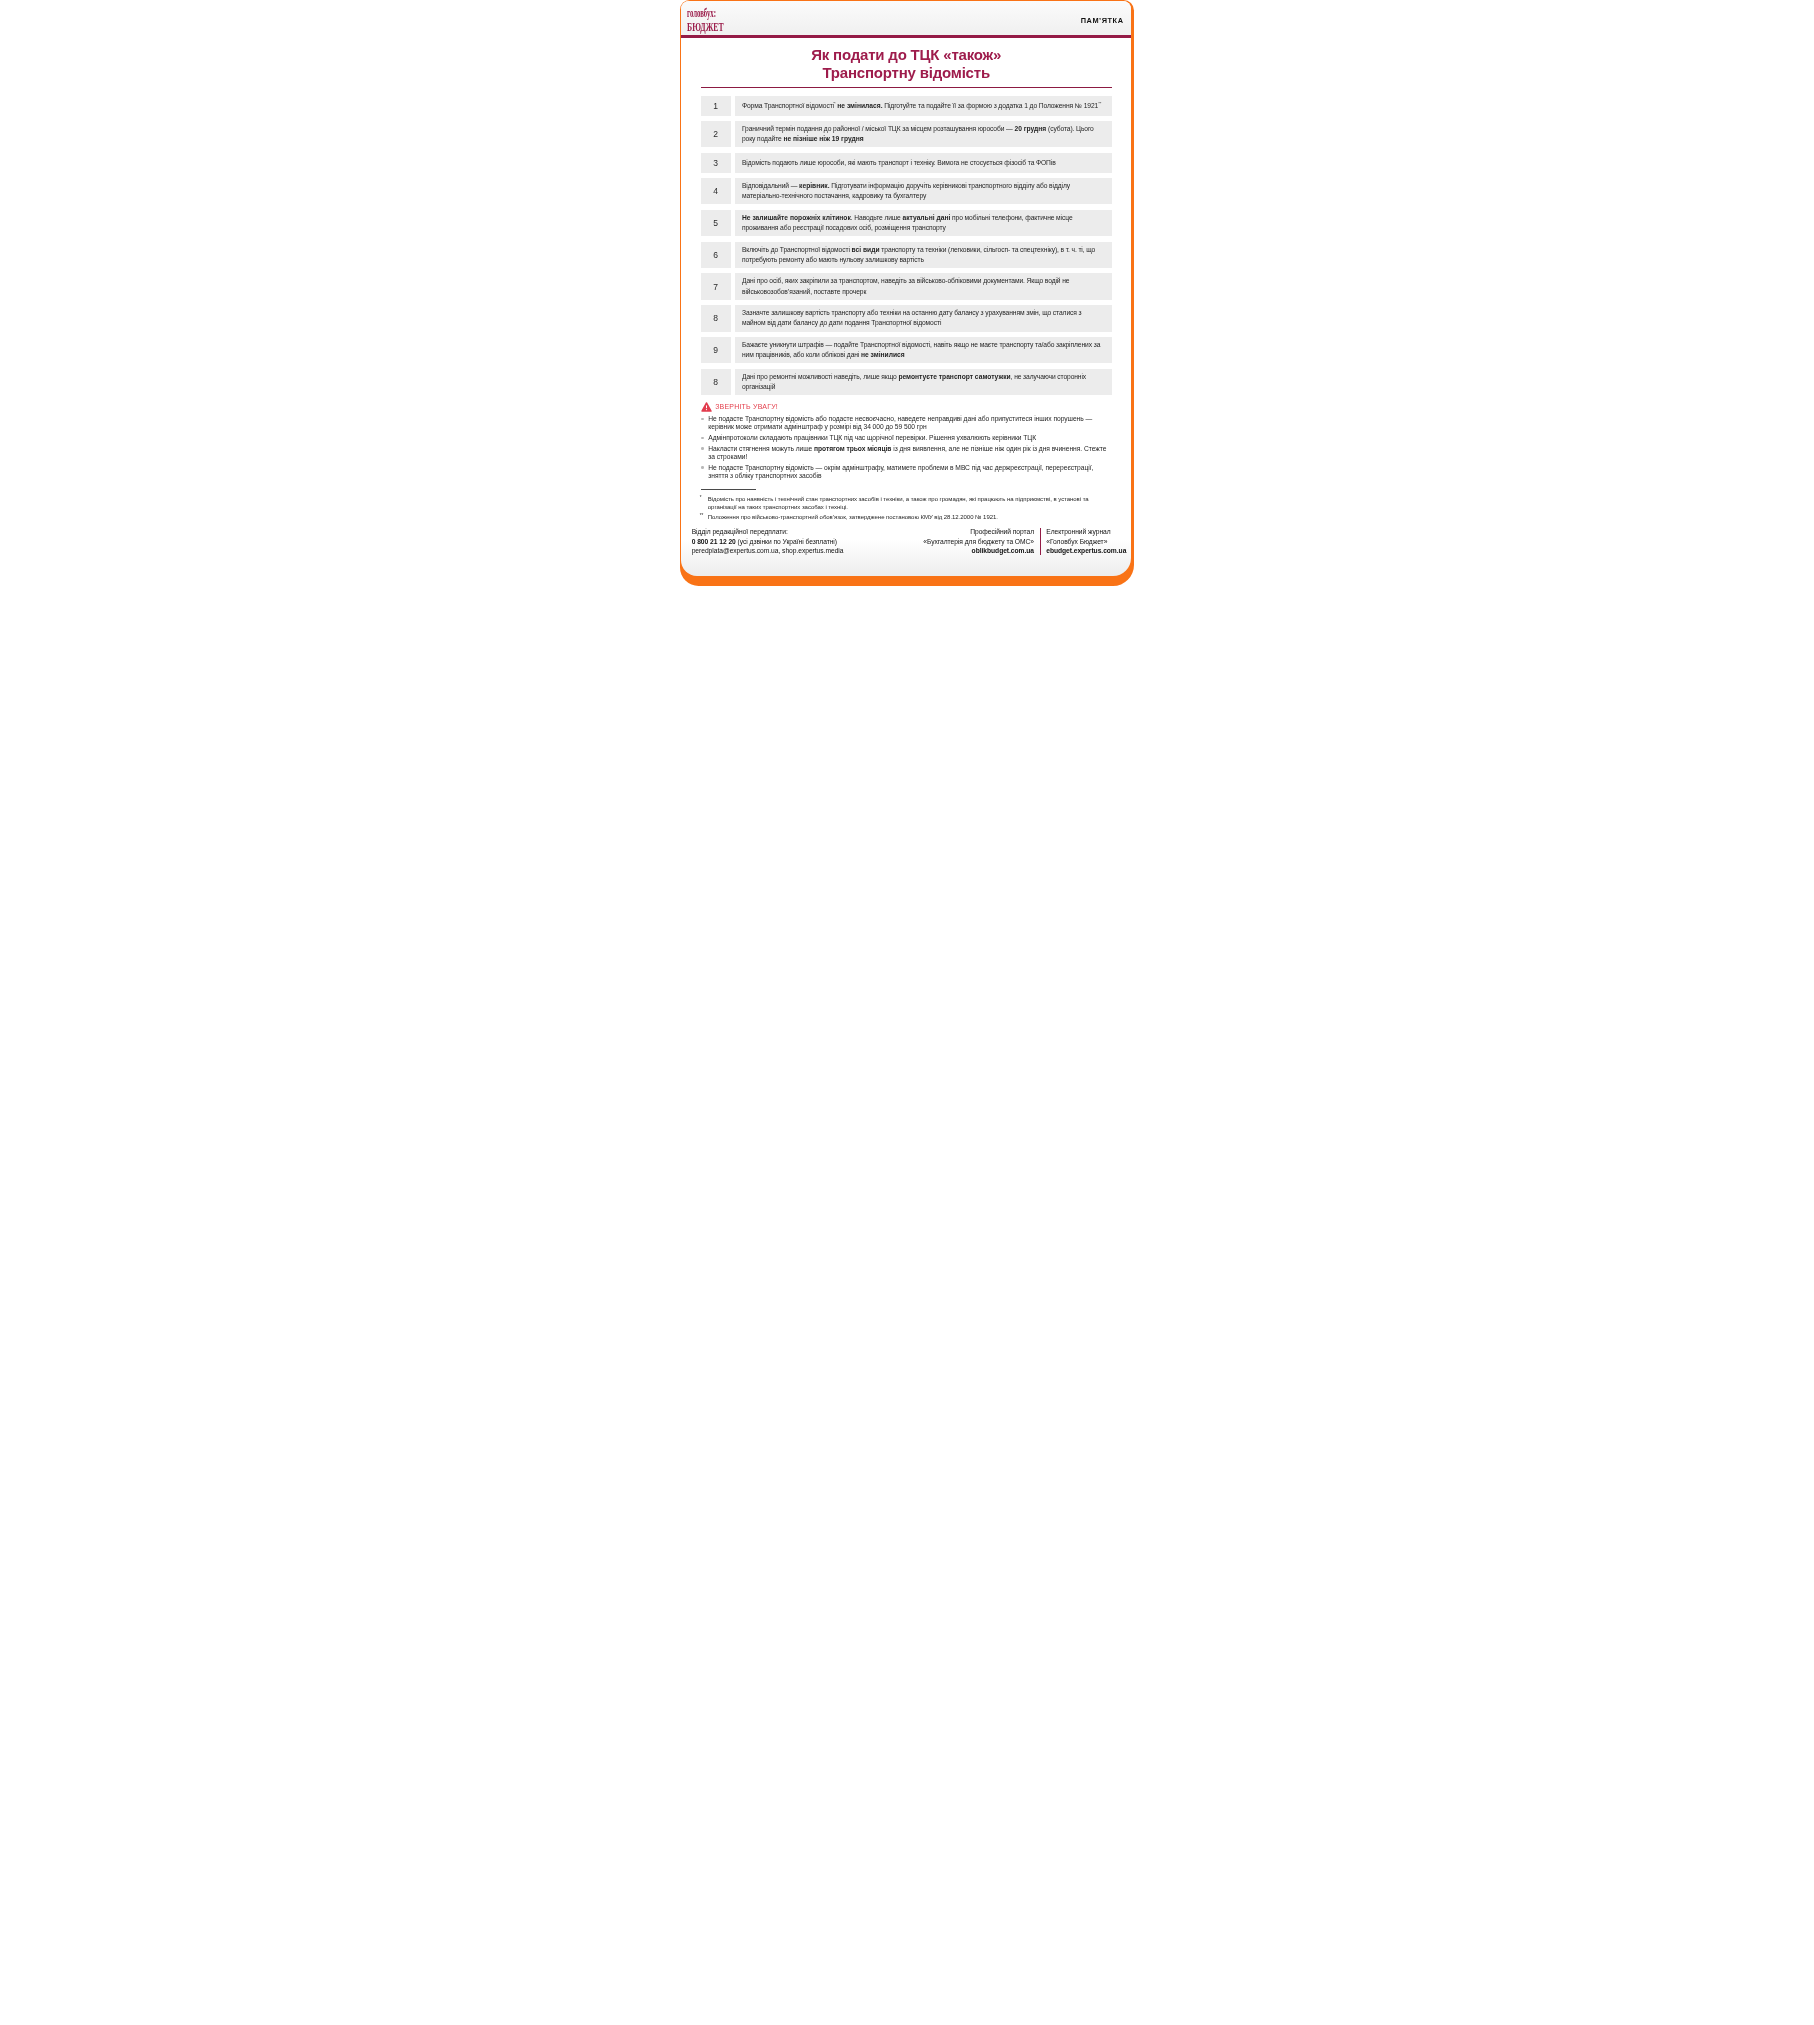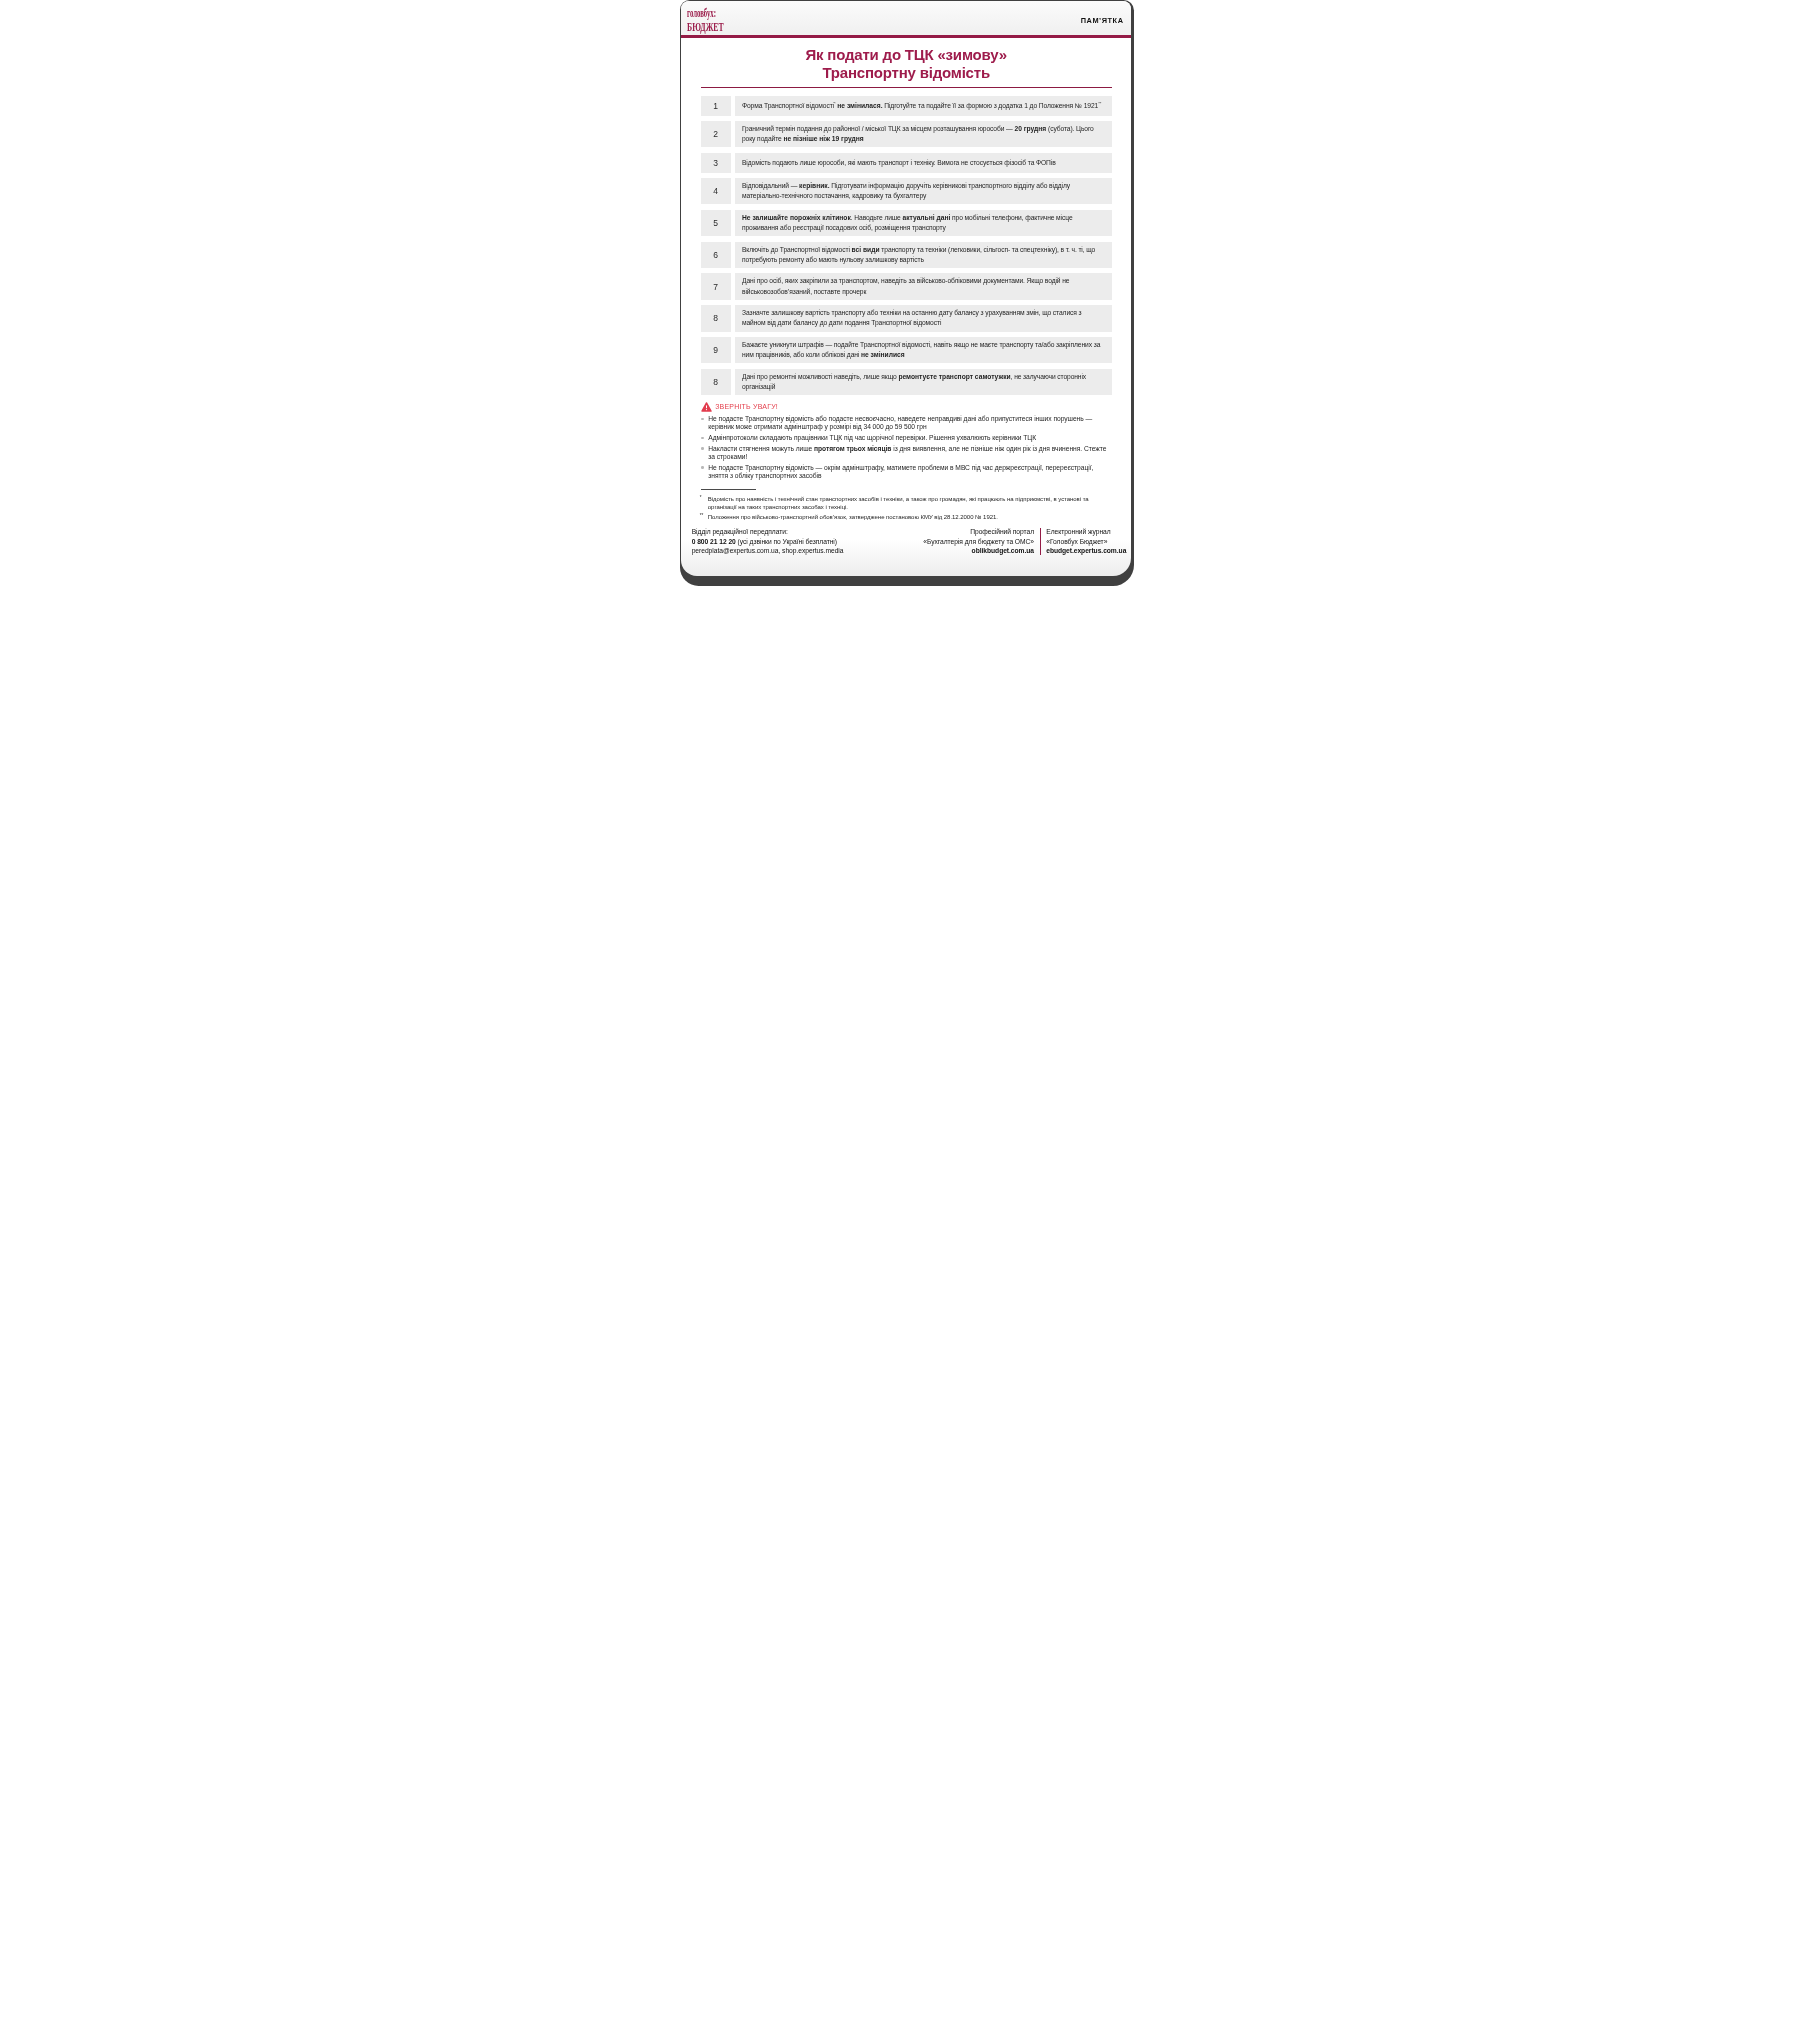--- a/index.html
+++ b/index.html
@@ -1,19 +1,19 @@
 <!DOCTYPE html>
 <html lang="uk" style="font-size:6.5px"><head>
 <meta charset="utf-8">
 <style>
   html,body{margin:0;padding:0;background:#ffffff;}
   body{font-family:"Liberation Sans", sans-serif; -webkit-font-smoothing:antialiased;}
 
   .frame{position:relative;width:454px;height:586px;margin:0 auto;
-         background:#404040;border-radius:9.7px 10.5px 21px 18.6px;overflow:hidden;}
+         background:#f97316;border-radius:9.7px 10.5px 21px 18.6px;overflow:hidden;}
   .sheet{position:absolute;top:1.2px;left:1.2px;right:2.8px;bottom:9.7px;
          background:linear-gradient(180deg,#f4f4f4 0,#ffffff 10.5px,#ffffff 539px,#ededed 100%);
          border-radius:8px 8px 18px 16px;overflow:hidden;}
 
   
   .header{position:relative;height:34px;padding:0 5.7px 0 6px;
           background:linear-gradient(180deg,#fbfbfb 0,#f1f1f1 90%);}
   .brand{position:absolute;left:6px;top:6.5px;color:#9a1b49;
          font-family:"Liberation Serif","DejaVu Serif",serif;font-weight:bold;
          transform:scaleX(.58);transform-origin:left top;white-space:nowrap;line-height:1;}
@@ -74,21 +74,21 @@
     <div class="header">
       <div class="brand">
         <div class="b1">головбух:</div>
         <div class="b2">БЮДЖЕТ</div>
       </div>
       <div class="doctype">ПАМ’ЯТКА</div>
     </div>
     <div class="topbar"></div>
 
     <div class="title">
-      <div>Як подати до ТЦК «зимову»</div>
+      <div>Як подати до ТЦК «також»</div>
       <div>Транспортну відомість</div>
     </div>
     <div class="title-rule"></div>
 
     <div class="rows">
       <div class="row">
         <div class="row-num">1</div>
         <div class="row-body">
             <div class="row-text"><span>Форма Транспортної відомості</span><sup>*</sup><span> </span><strong>не змінилася.</strong><span> Підготуйте та подайте її за формою з додатка 1 до Положення № 1921</span><sup>**</sup></div>
           </div>

